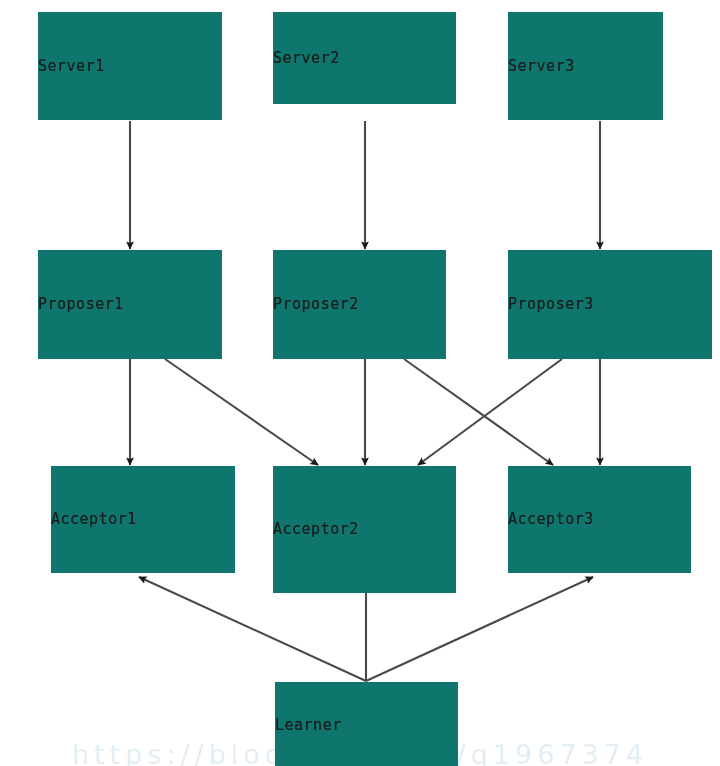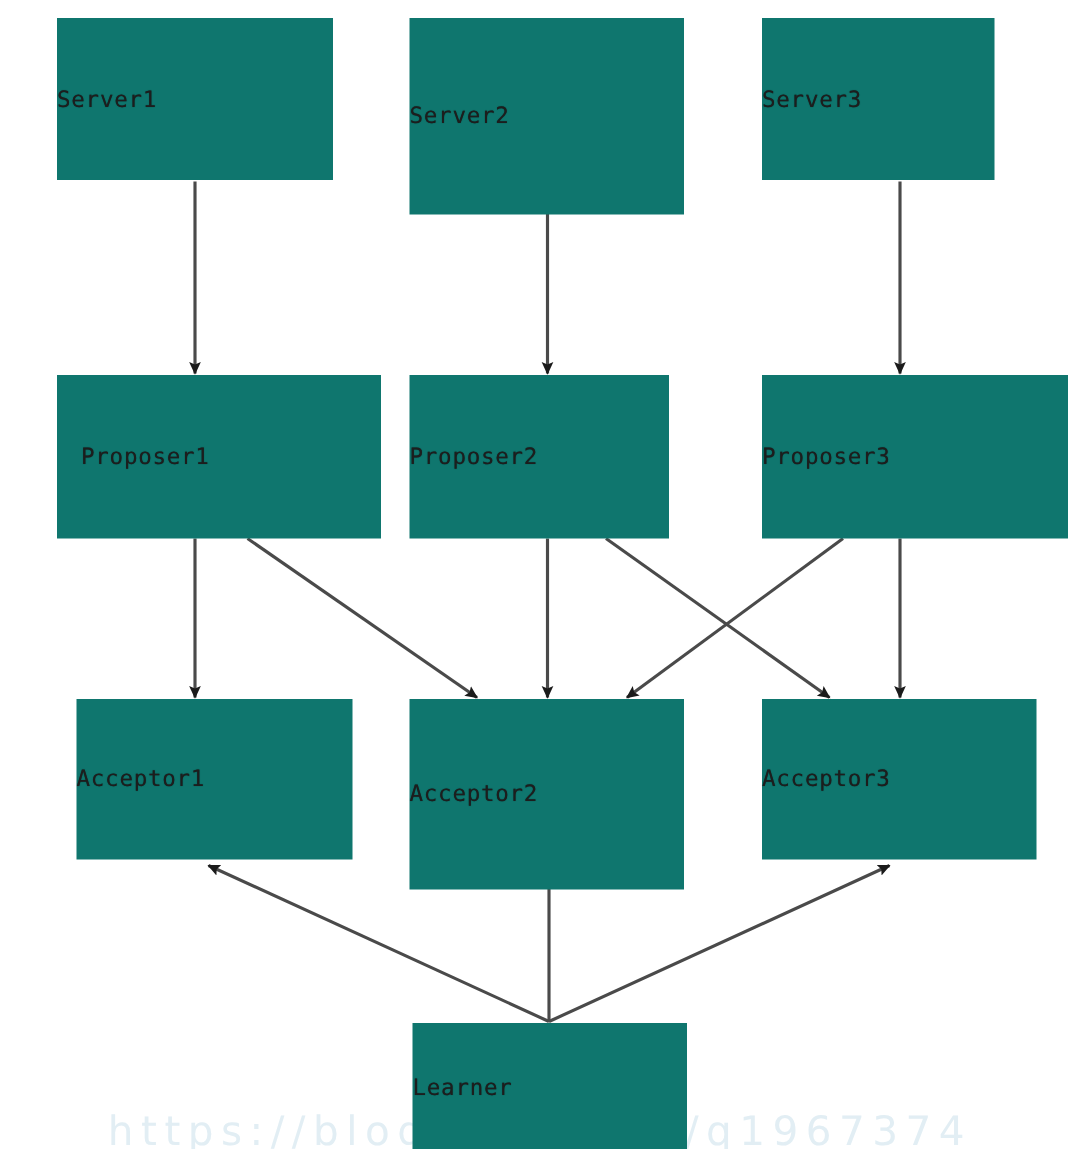--- a/index.html
+++ b/index.html
@@ -94,28 +94,28 @@
 
       <line x1="366" y1="681" x2="139" y2="577"></line>
       <line x1="366" y1="681" x2="366" y2="577"></line>
       <line x1="366" y1="681" x2="593" y2="577"></line>
     </g>
   </svg>
 
   <div class="node" style="left:38px; top:12px; width:184px; height:108px;">
     <span class="node-label">Server1</span>
   </div>
-  <div class="node" style="left:273px; top:12px; width:183px; height:131px;">
+  <div class="node" style="left:273px; top:12px; width:183px; height:92px;">
     <span class="node-label">Server2</span>
   </div>
   <div class="node" style="left:508px; top:12px; width:155px; height:108px;">
     <span class="node-label">Server3</span>
   </div>
 
-  <div class="node" style="left:38px; top:250px; width:216px; height:109px;padding-left:16px;">
+  <div class="node" style="left:38px; top:250px; width:184px; height:109px;">
     <span class="node-label">Proposer1</span>
   </div>
   <div class="node" style="left:273px; top:250px; width:173px; height:109px;">
     <span class="node-label">Proposer2</span>
   </div>
   <div class="node" style="left:508px; top:250px; width:204px; height:109px;">
     <span class="node-label">Proposer3</span>
   </div>
 
   <div class="node" style="left:51px; top:466px; width:184px; height:107px;">

